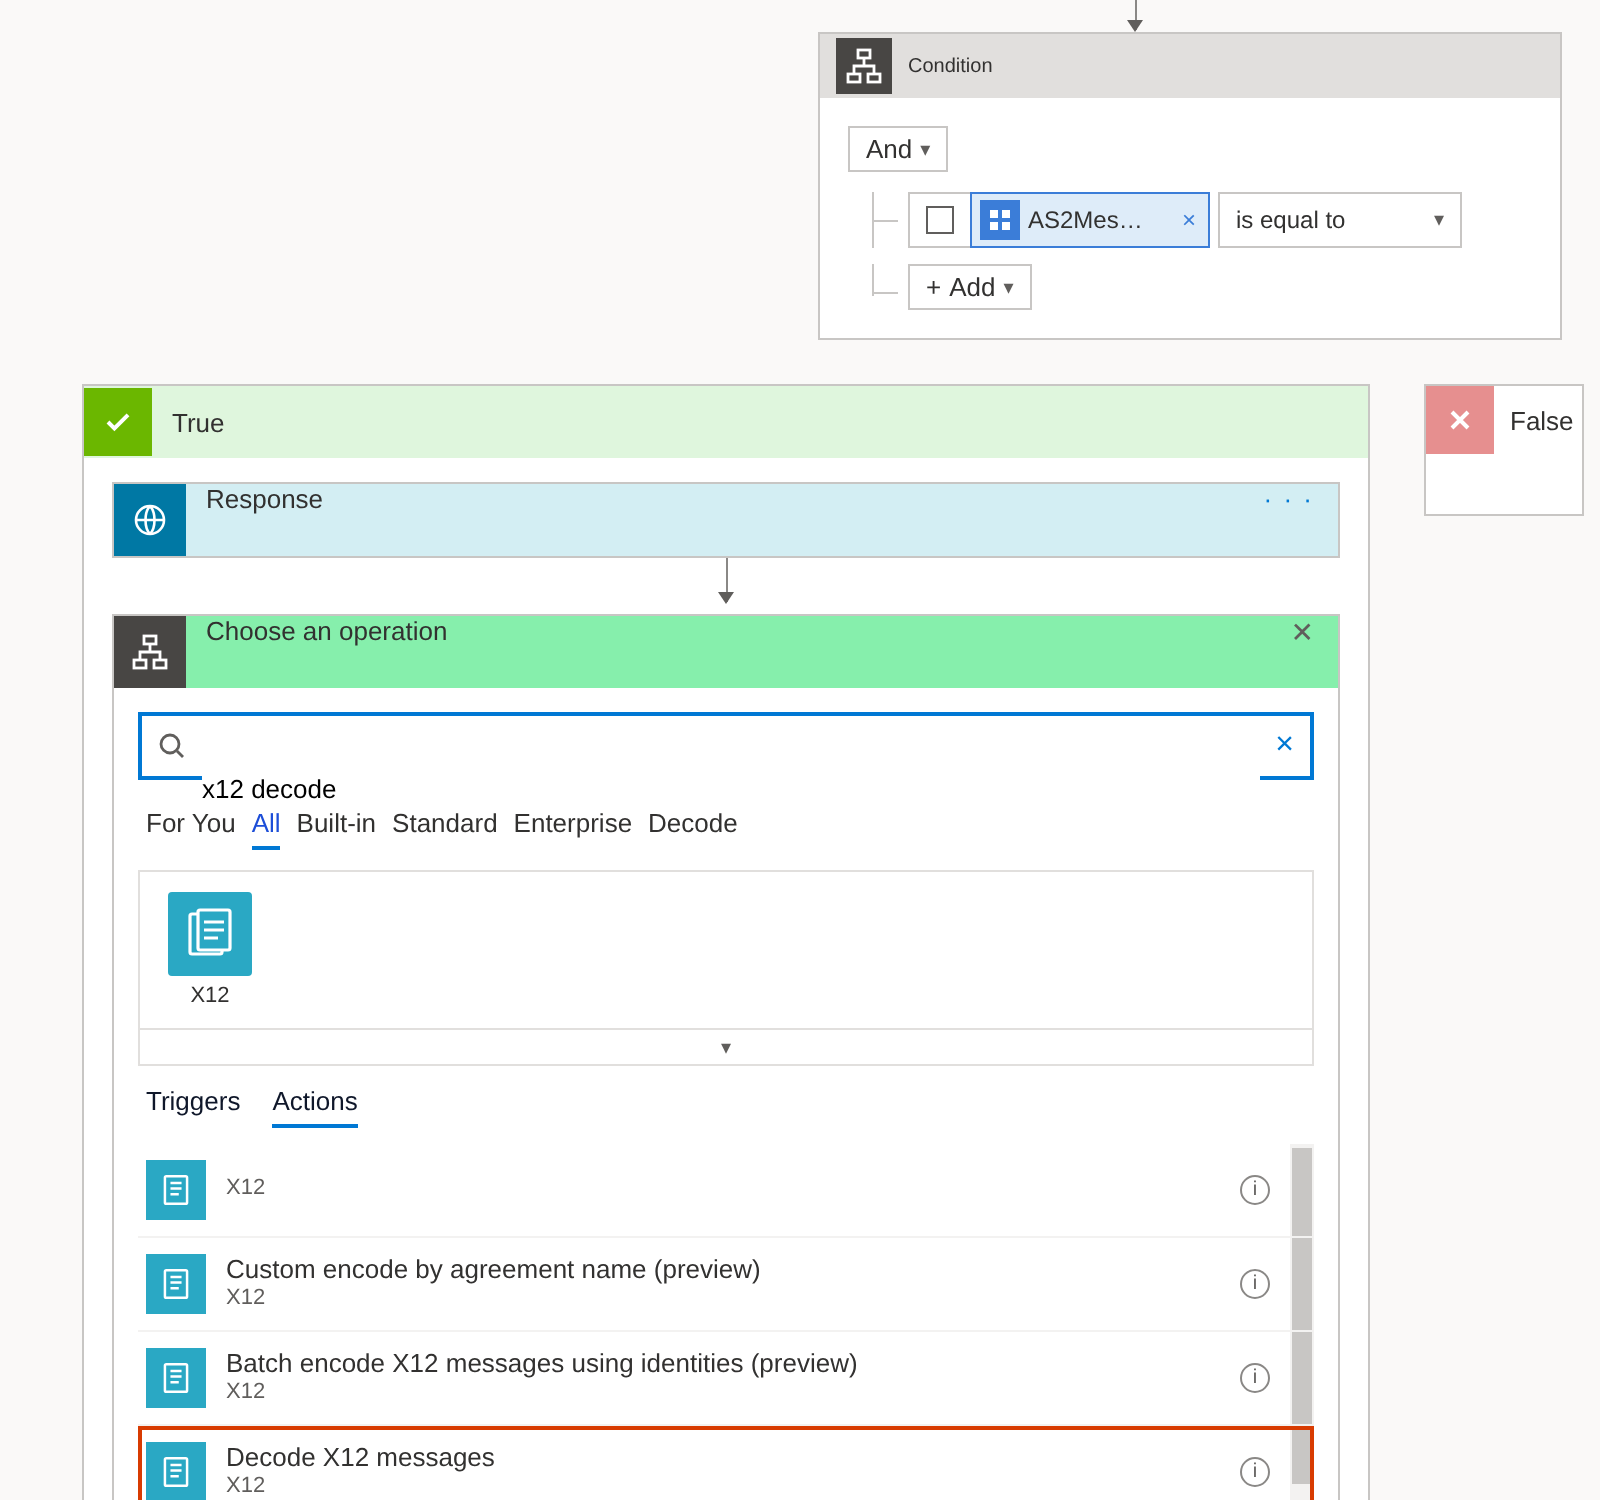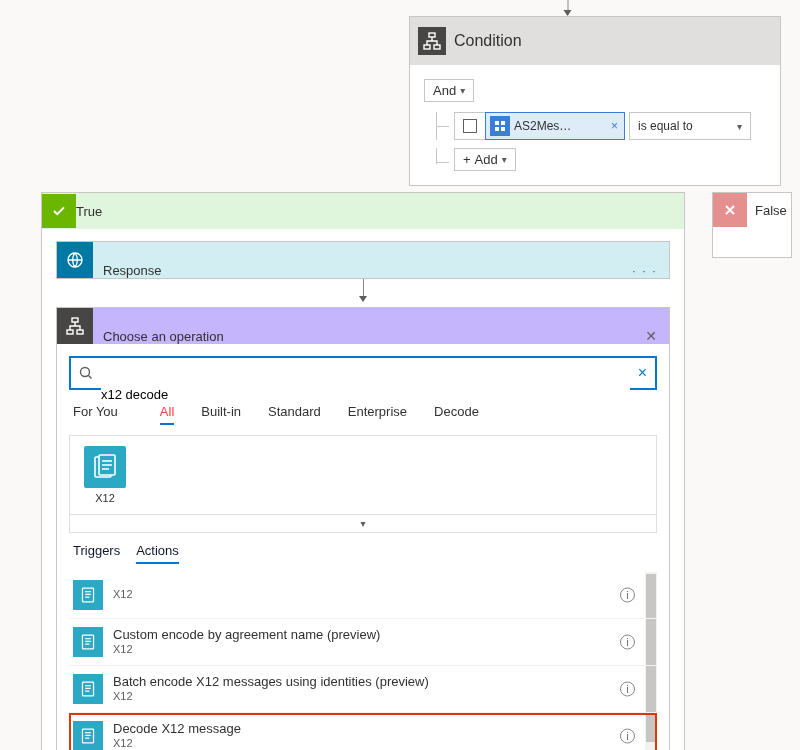--- a/index.html
+++ b/index.html
@@ -38,23 +38,23 @@
     top: 16px;
     left: 409px;
     width: 372px;
     border: 1px solid #c8c6c4;
     background: #fff;
   }
   .card-header {
     background: #e1dfdd;
     display: flex;
     align-items: center;
-    height: 48px;
+    height: 32px;
     padding: 0 8px;
-    font-size: 16px;
+    font-size: 10px;
   }
   .card-header-dark {
     background: #484644;
   }
   .icon-sq {
     width: 28px; height: 28px;
     display: inline-flex; align-items: center; justify-content: center;
     margin-right: 8px;
     flex-shrink: 0;
   }
@@ -98,21 +98,21 @@
     align-items: center;
     padding: 0 6px;
     font-size: 12px;
   }
   .chk { width: 32px; justify-content: center; }
   .chk-inner { width:14px; height:14px; border:1px solid #605e5c; }
   .token {
     border: 1px solid #3b7dd8;
     background: #deecf9;
     height: 28px;
-    width: 140px;
+    width: 120px;
     display: inline-flex;
     align-items: center;
     padding: 0 4px;
     font-size: 12px;
     margin-left: -1px;
     overflow: hidden;
   }
   .token-icon {
     width: 20px; height: 20px;
     background: #3b7dd8;
@@ -172,26 +172,26 @@
   .badge-false { background: #e68f8f; }
 
   
   .true-body { padding: 12px 14px 60px 14px; }
   .panel {
     border: 1px solid #c8c6c4;
     background: #fff;
     margin-bottom: 0;
   }
   .panel-header {
-    display: flex; align-items: flex-end;
+    display: flex; align-items: flex-start;
     height: 36px;
     padding-right: 8px;
   }
   .panel-header.teal { background: #d3eef3; }
-  .panel-header.grey { background: #c4b5fd; }
+  .panel-header.grey { background: #86efac; }
   .panel-icon {
     width: 36px; height: 36px;
     background: #0078a4;
     display:flex; align-items:center; justify-content:center;
     flex-shrink:0;
   }
   .panel-title { margin-left: 10px; flex: 1; font-size: 13px; }
   .ellipsis { color: #0078d4; letter-spacing: 1px; cursor:pointer; padding: 0 4px; }
   .close-x  { color: #605e5c; cursor:pointer; font-size:14px; padding:0 4px; }
 
@@ -212,27 +212,27 @@
     height: 34px;
     display: flex; align-items: center;
     padding: 0 8px;
     gap: 8px;
   }
   .search-box input {
     border: none; outline: none; flex: 1; font-size: 13px; margin-top: 43px;
   }
   .search-clear { color: #0078d4; cursor:pointer; font-size:16px; }
   .filters {
-    display:flex; gap: 27px;
+    display:flex; gap: 8px;
     margin: 14px 4px 10px;
     font-size: 13px;
     color: #323130;
   }
   .filters span { cursor:pointer; padding-bottom: 4px; }
-  .filters .active { color: #ef4444; border-bottom: 2px solid #0078d4; margin-left: 15px; }
+  .filters .active { color: #1d4ed8; border-bottom: 2px solid #0078d4; }
 
   .tilegrid {
     border: 1px solid #e1dfdd;
     padding: 10px;
   }
   .tile {
     width: 50px; text-align:center; font-size: 11px;
     cursor:pointer;
   }
   .tile-icon {
@@ -359,21 +359,21 @@
   </div>
 </div>
 
 <div class="branch true-branch">
   <div class="branch-header true">
     <span class="badge-sq badge-true">
       <svg width="16" height="16" viewBox="0 0 16 16">
           <path d="M3 8l3.2 3.2L13 4.4" fill="none" stroke="#fff" stroke-width="2"></path>
         </svg>
     </span>
-    <span style="">True</span>
+    <span style="margin-left:10px">True</span>
   </div>
 
   <div class="true-body">
 
     <div class="panel">
       <div class="panel-header teal">
         <span class="panel-icon">
           <svg width="20" height="20" viewBox="0 0 20 20">
               <g fill="none" stroke="#fff" stroke-width="1.3">
                 <circle cx="10" cy="10" r="7"></circle>
@@ -508,21 +508,21 @@
           <div class="action-item highlight">
             <span class="action-icon">
               <svg width="18" height="18" viewBox="0 0 26 26">
                   <g fill="none" stroke="#fff" stroke-width="1.8">
                     <rect x="5" y="3" width="16" height="20" rx="1"></rect>
                     <path d="M9 8h8M9 12h8M9 16h6"></path>
                   </g>
                 </svg>
             </span>
             <div class="action-text">
-              <div>Decode X12 message</div>
+              <div>Decode X12 messages</div>
               <div class="action-sub">X12</div>
             </div>
             <span class="info-i">i</span>
           </div>
 
         </div>
       </div>
     </div>
 
   </div>

